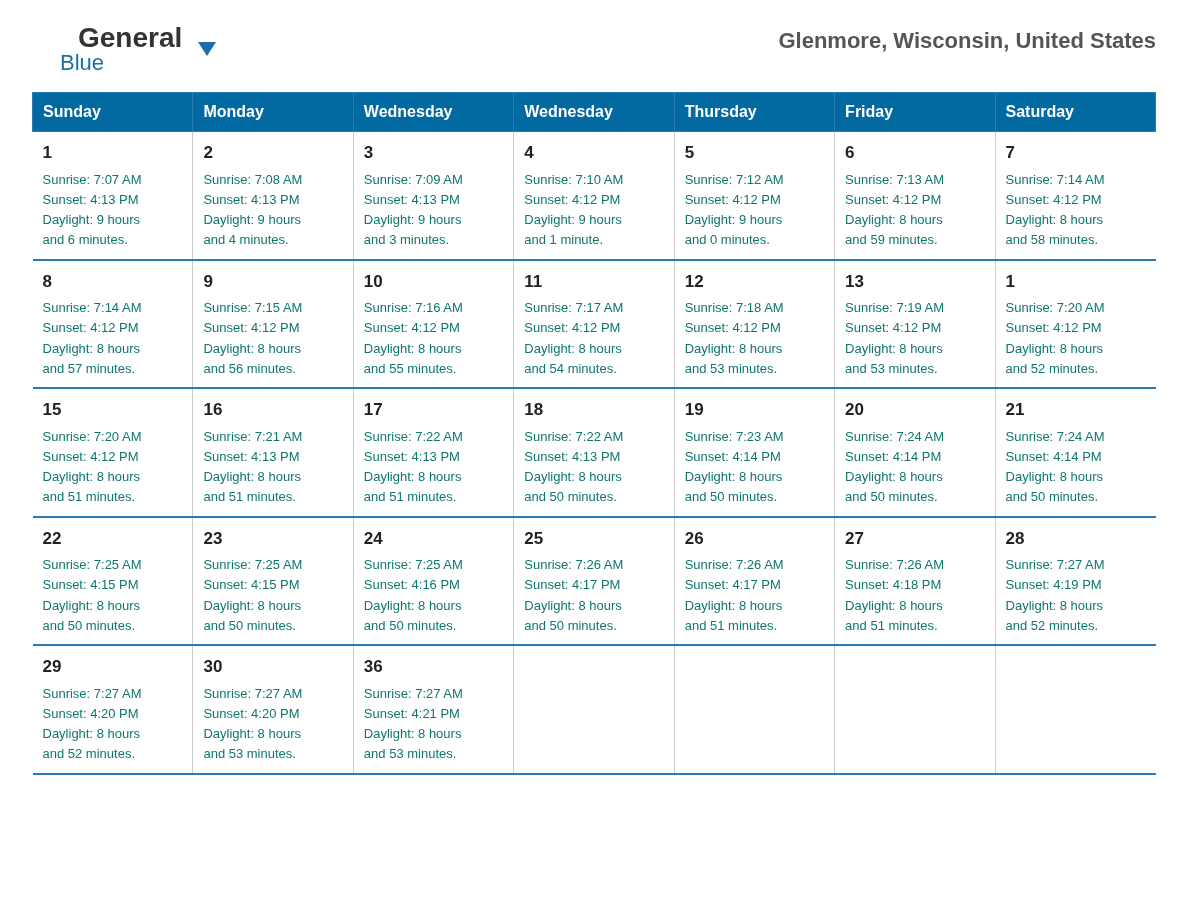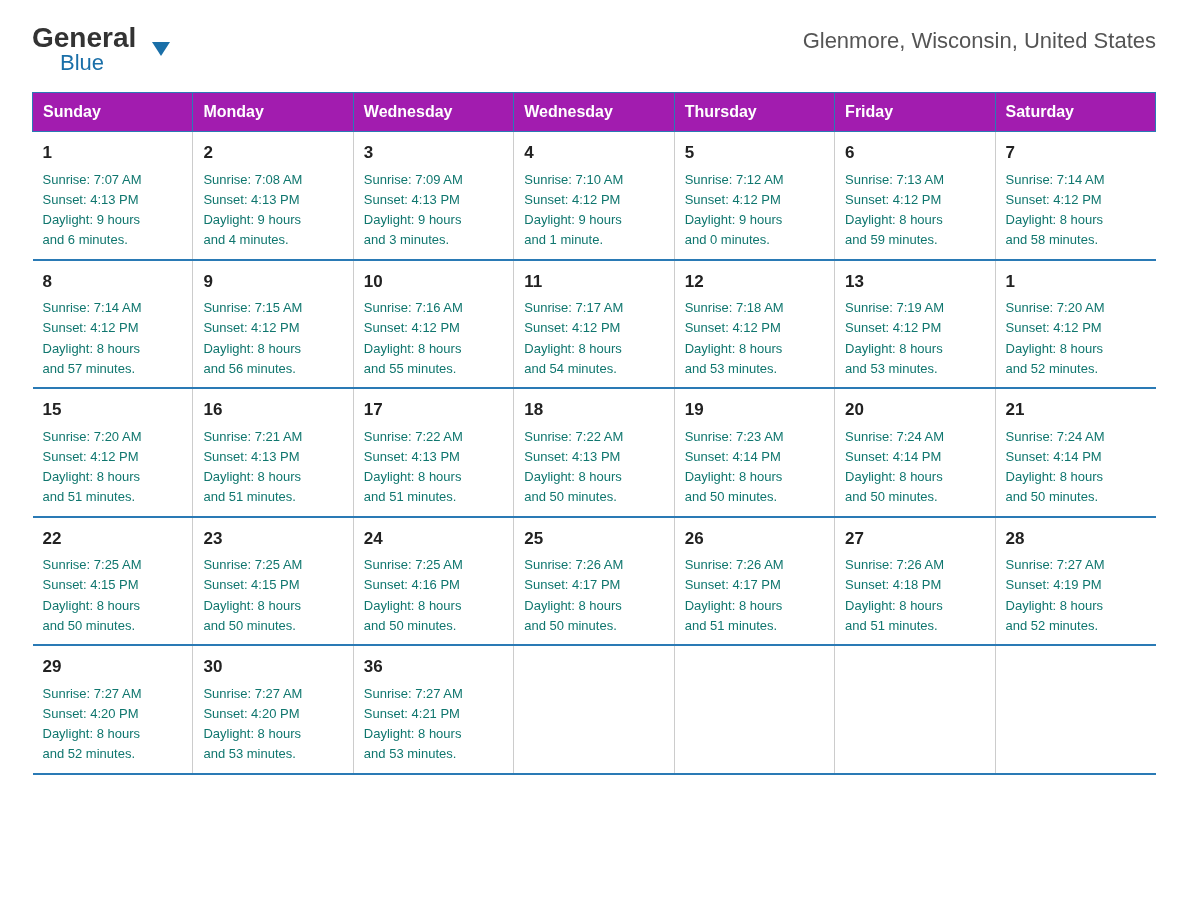--- a/index.html
+++ b/index.html
@@ -38,31 +38,31 @@
       text-align: right;
     }
     .title-block h1 {
       font-size: 52px;
       font-weight: bold;
       color: #222;
       line-height: 1.1;
     }
     .title-block h2 {
       font-size: 22px;
-      font-weight: normal;
+      font-weight: bold;
       color: #555;
       margin-top: 4px;
     }
     table {
       width: 100%;
       border-collapse: collapse;
       table-layout: fixed;
     }
     thead tr th {
-      background-color: #a21caf;
+      background-color: #0369a1;
       color: #fff;
       font-size: 16px;
       font-weight: bold;
       padding: 10px 10px;
       text-align: left;
       border: 1px solid #2a7ab5;
     }
     tbody tr {
       border-bottom: 2px solid #2a7ab5;
     }
@@ -94,21 +94,21 @@
     }
     .last-row td {
       height: 90px;
     }
   </style>
 </head>
 <body>
 
 <div class="header">
   <div class="logo">
-    <div style="display:flex; align-items:center;">
+    <div style="display:flex; align-items:center;margin-left:46px;">
       <span class="logo-general">General</span>
       <span style="display:inline-block;width:0;height:0;border-left:11px solid transparent;border-right:0px solid transparent;border-top:0px solid transparent;border-bottom:0px;vertical-align:middle;margin-left:3px;">
         <svg width="22" height="22" viewBox="0 0 22 22">
           <polygon points="2,4 20,4 11,18" fill="#1a6fa8"></polygon>
         </svg>
       </span>
     </div>
     <div style="margin-left:0px;">
       <span class="logo-blue">Blue</span>
     </div>

